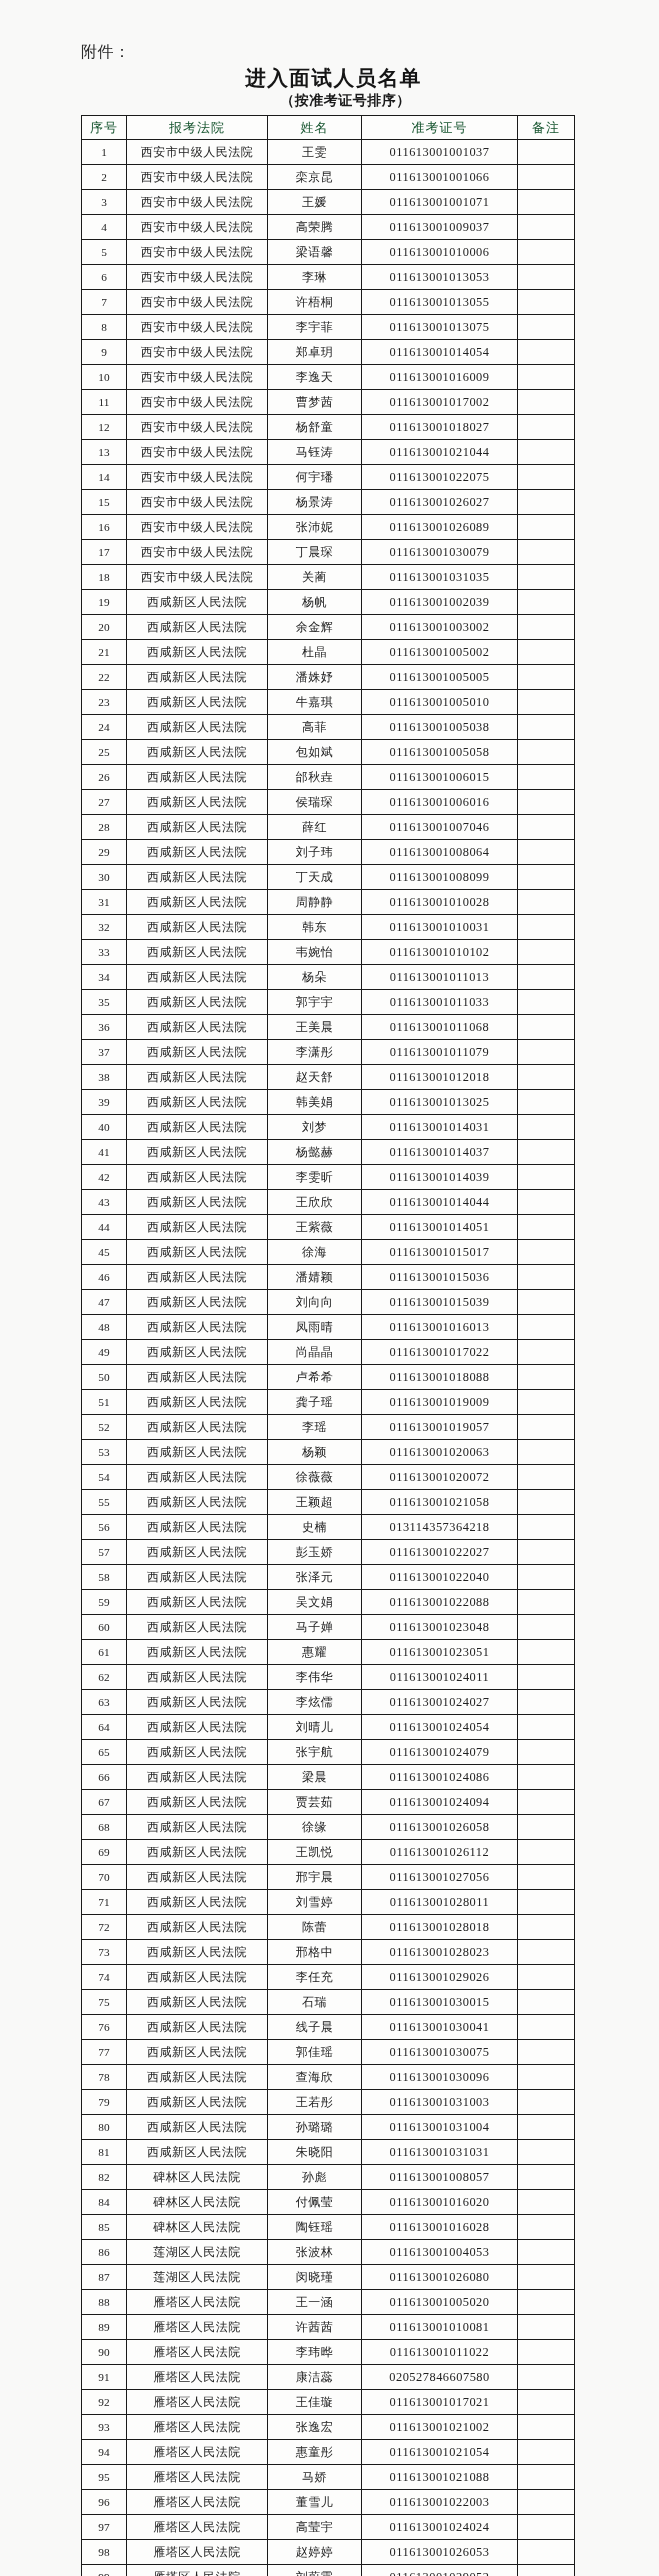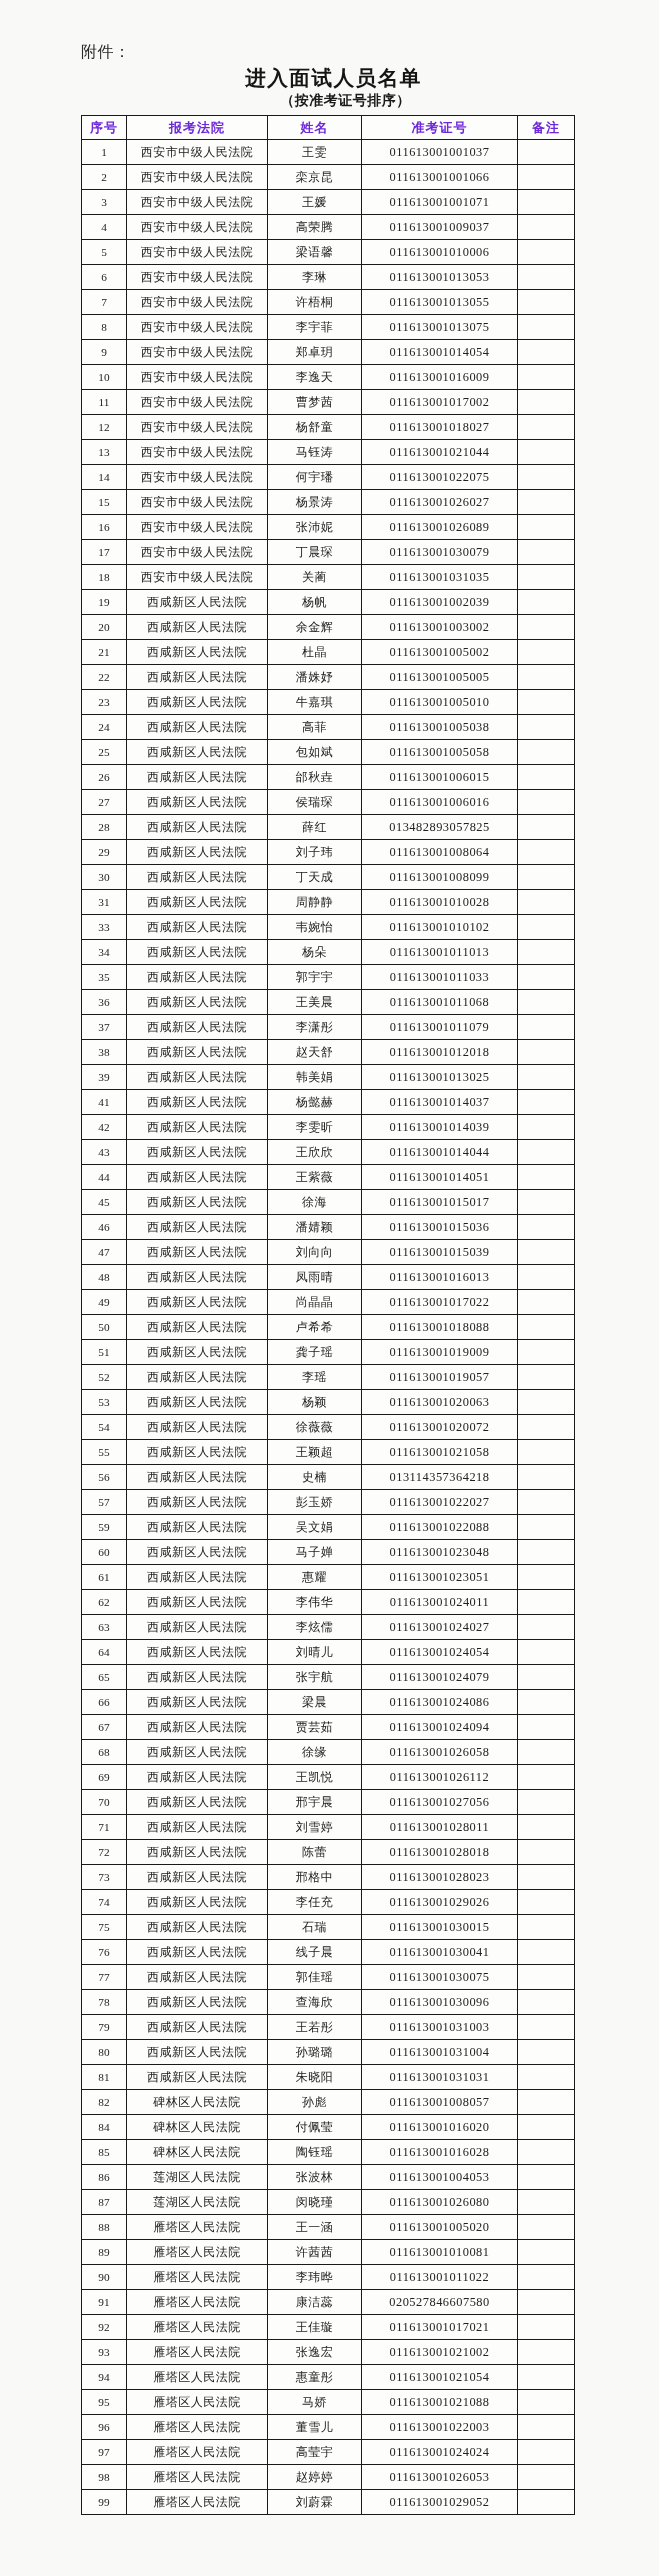--- a/index.html
+++ b/index.html
@@ -29,22 +29,22 @@
     background:#fdfdfc;
     border:1.5px solid #141414;
   }
   th,td{
     border:1px solid #1a1a1a;
     text-align:center;vertical-align:middle;
     overflow:hidden;white-space:nowrap;
     padding:0;
   }
   th{
-    height:23px;font-size:13px;font-weight:bold;
-    letter-spacing:1px;color:#6d28d9;
+    height:23px;font-size:13px;font-weight:normal;
+    letter-spacing:1px;color:#14532d;
   }
   td{height:24px;font-size:12px;color:#222;}
   td.cell-seq{font-size:11.3px;}
   td.cell-court{letter-spacing:0.5px;}
   td.cell-name{letter-spacing:0.5px;}
   td.cell-ticket{font-size:12.4px;letter-spacing:0.5px;}
   td.cell-note{font-size:11.3px;letter-spacing:0.5px;}
 </style>
 </head>
 <body>
@@ -259,21 +259,21 @@
         <td class="cell-seq">27</td>
         <td class="cell-court">西咸新区人民法院</td>
         <td class="cell-name">侯瑞琛</td>
         <td class="cell-ticket">011613001006016</td>
         <td class="cell-note"></td>
       </tr>
       <tr>
         <td class="cell-seq">28</td>
         <td class="cell-court">西咸新区人民法院</td>
         <td class="cell-name">薛红</td>
-        <td class="cell-ticket">013482893057825</td>
+        <td class="cell-ticket">011613001007046</td>
         <td class="cell-note"></td>
       </tr>
       <tr>
         <td class="cell-seq">29</td>
         <td class="cell-court">西咸新区人民法院</td>
         <td class="cell-name">刘子玮</td>
         <td class="cell-ticket">011613001008064</td>
         <td class="cell-note"></td>
       </tr>
       <tr>
@@ -284,20 +284,27 @@
         <td class="cell-note"></td>
       </tr>
       <tr>
         <td class="cell-seq">31</td>
         <td class="cell-court">西咸新区人民法院</td>
         <td class="cell-name">周静静</td>
         <td class="cell-ticket">011613001010028</td>
         <td class="cell-note"></td>
       </tr>
       <tr>
+        <td class="cell-seq">32</td>
+        <td class="cell-court">西咸新区人民法院</td>
+        <td class="cell-name">韩东</td>
+        <td class="cell-ticket">011613001010031</td>
+        <td class="cell-note"></td>
+      </tr>
+      <tr>
         <td class="cell-seq">33</td>
         <td class="cell-court">西咸新区人民法院</td>
         <td class="cell-name">韦婉怡</td>
         <td class="cell-ticket">011613001010102</td>
         <td class="cell-note"></td>
       </tr>
       <tr>
         <td class="cell-seq">34</td>
         <td class="cell-court">西咸新区人民法院</td>
         <td class="cell-name">杨朵</td>
@@ -333,20 +340,27 @@
         <td class="cell-note"></td>
       </tr>
       <tr>
         <td class="cell-seq">39</td>
         <td class="cell-court">西咸新区人民法院</td>
         <td class="cell-name">韩美娟</td>
         <td class="cell-ticket">011613001013025</td>
         <td class="cell-note"></td>
       </tr>
       <tr>
+        <td class="cell-seq">40</td>
+        <td class="cell-court">西咸新区人民法院</td>
+        <td class="cell-name">刘梦</td>
+        <td class="cell-ticket">011613001014031</td>
+        <td class="cell-note"></td>
+      </tr>
+      <tr>
         <td class="cell-seq">41</td>
         <td class="cell-court">西咸新区人民法院</td>
         <td class="cell-name">杨懿赫</td>
         <td class="cell-ticket">011613001014037</td>
         <td class="cell-note"></td>
       </tr>
       <tr>
         <td class="cell-seq">42</td>
         <td class="cell-court">西咸新区人民法院</td>
         <td class="cell-name">李雯昕</td>
@@ -449,20 +463,27 @@
         <td class="cell-court">西咸新区人民法院</td>
         <td class="cell-name">史楠</td>
         <td class="cell-ticket">013114357364218</td>
         <td class="cell-note"></td>
       </tr>
       <tr>
         <td class="cell-seq">57</td>
         <td class="cell-court">西咸新区人民法院</td>
         <td class="cell-name">彭玉娇</td>
         <td class="cell-ticket">011613001022027</td>
+        <td class="cell-note"></td>
+      </tr>
+      <tr>
+        <td class="cell-seq">58</td>
+        <td class="cell-court">西咸新区人民法院</td>
+        <td class="cell-name">张泽元</td>
+        <td class="cell-ticket">011613001022040</td>
         <td class="cell-note"></td>
       </tr>
       <tr>
         <td class="cell-seq">59</td>
         <td class="cell-court">西咸新区人民法院</td>
         <td class="cell-name">吴文娟</td>
         <td class="cell-ticket">011613001022088</td>
         <td class="cell-note"></td>
       </tr>
       <tr>

